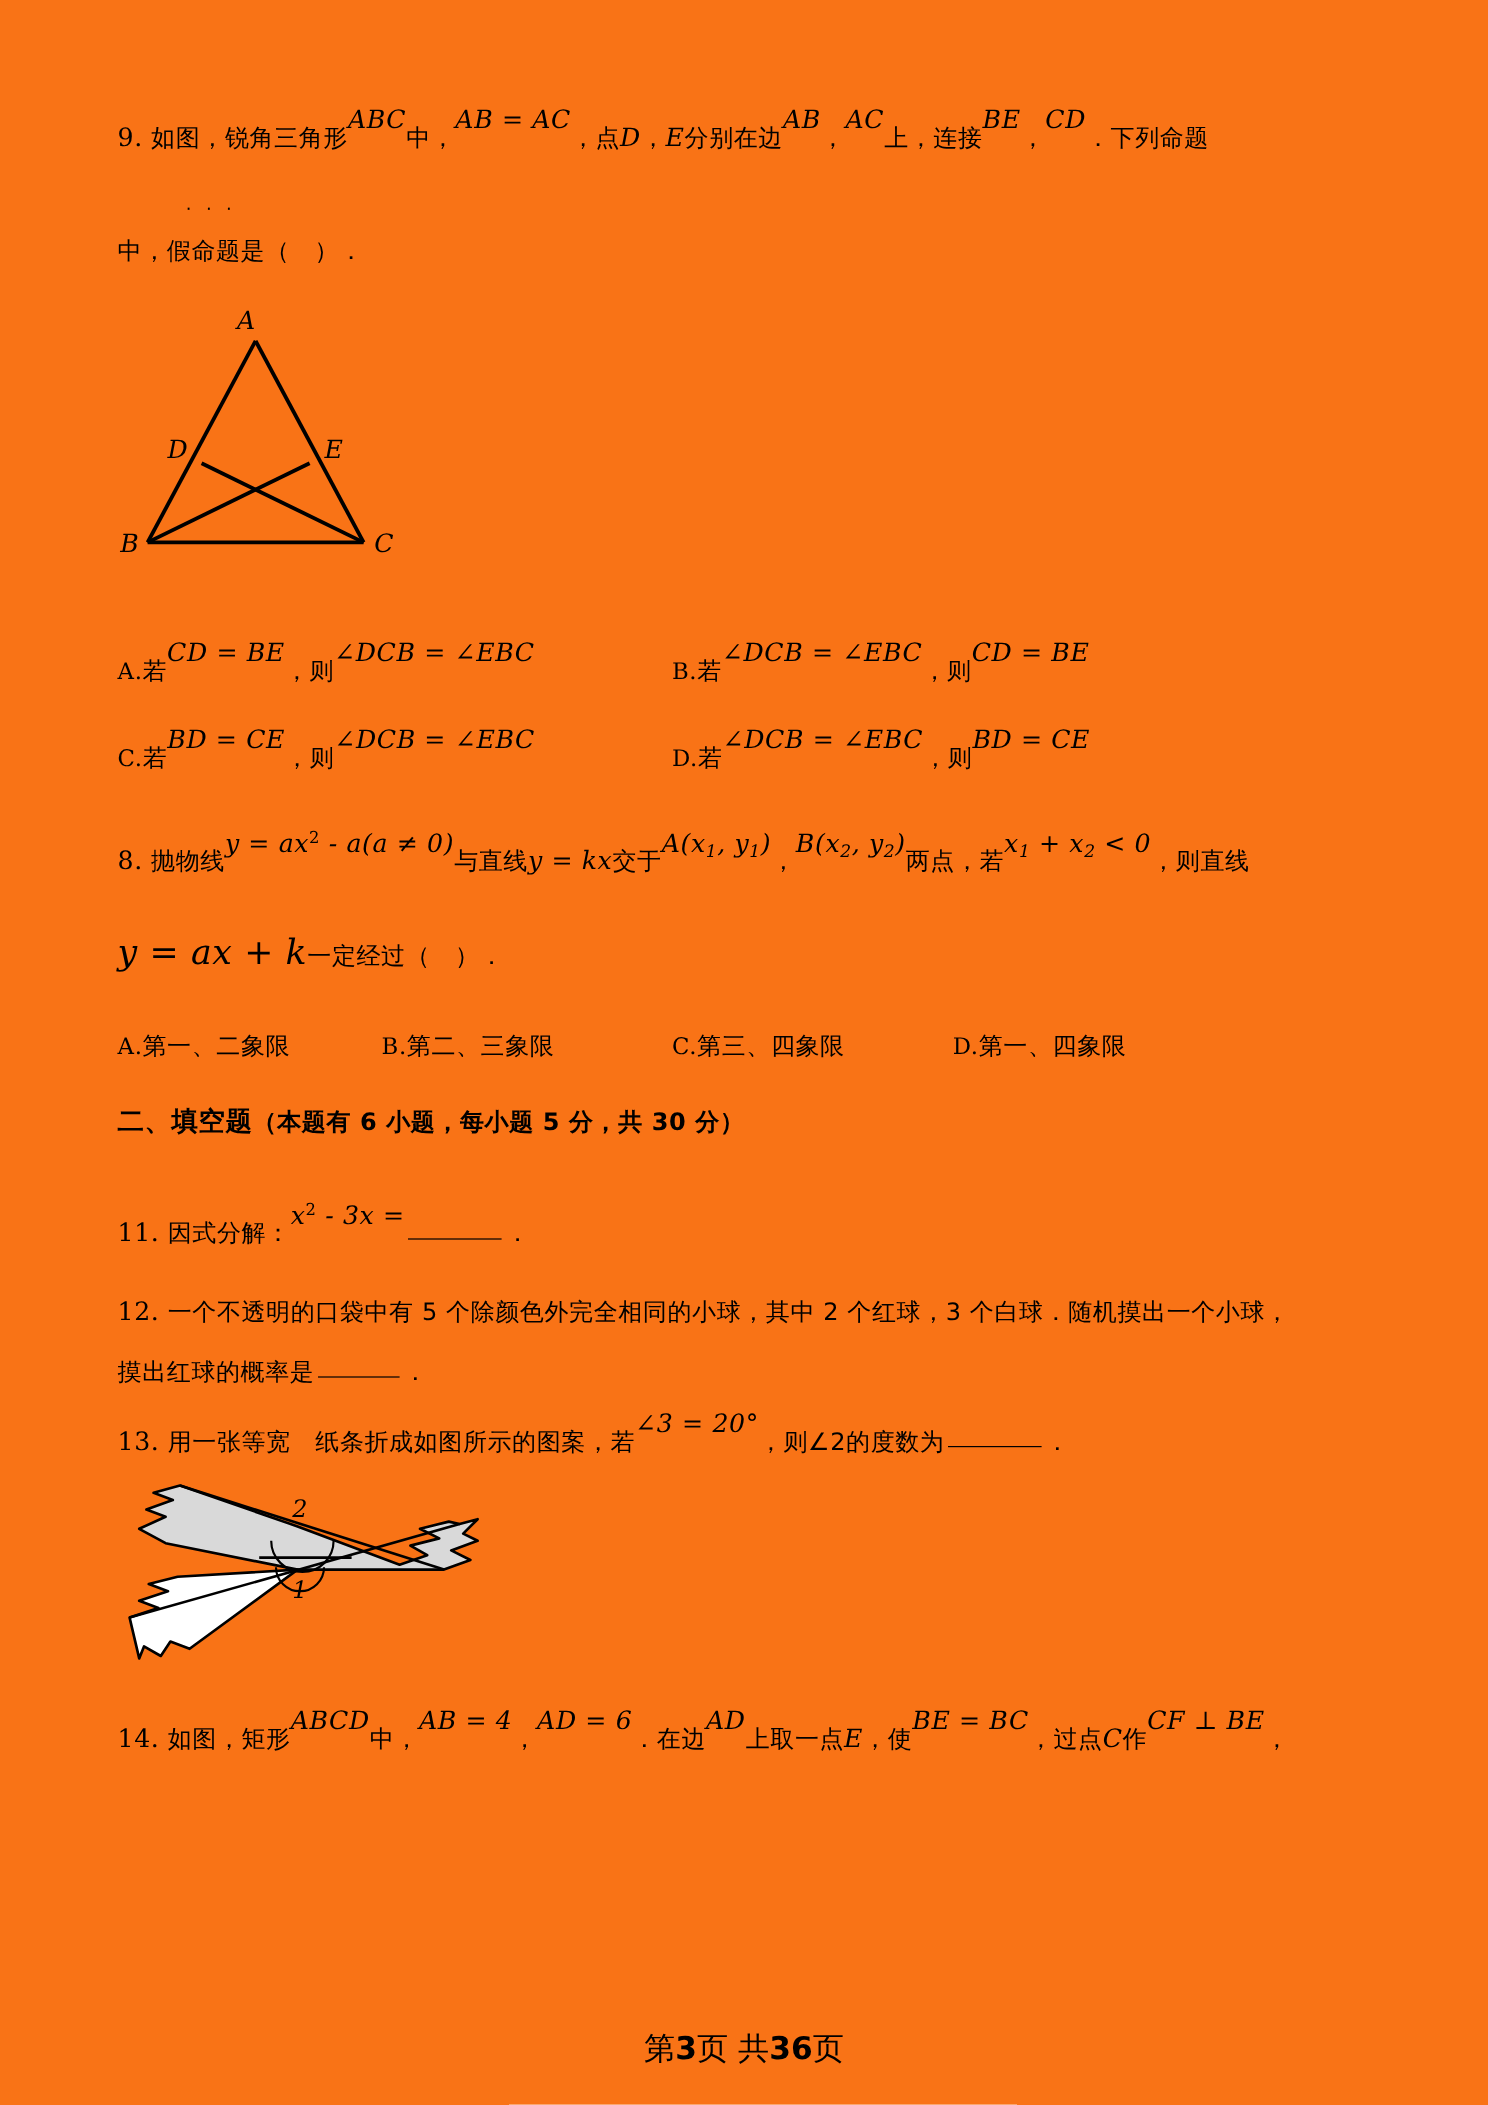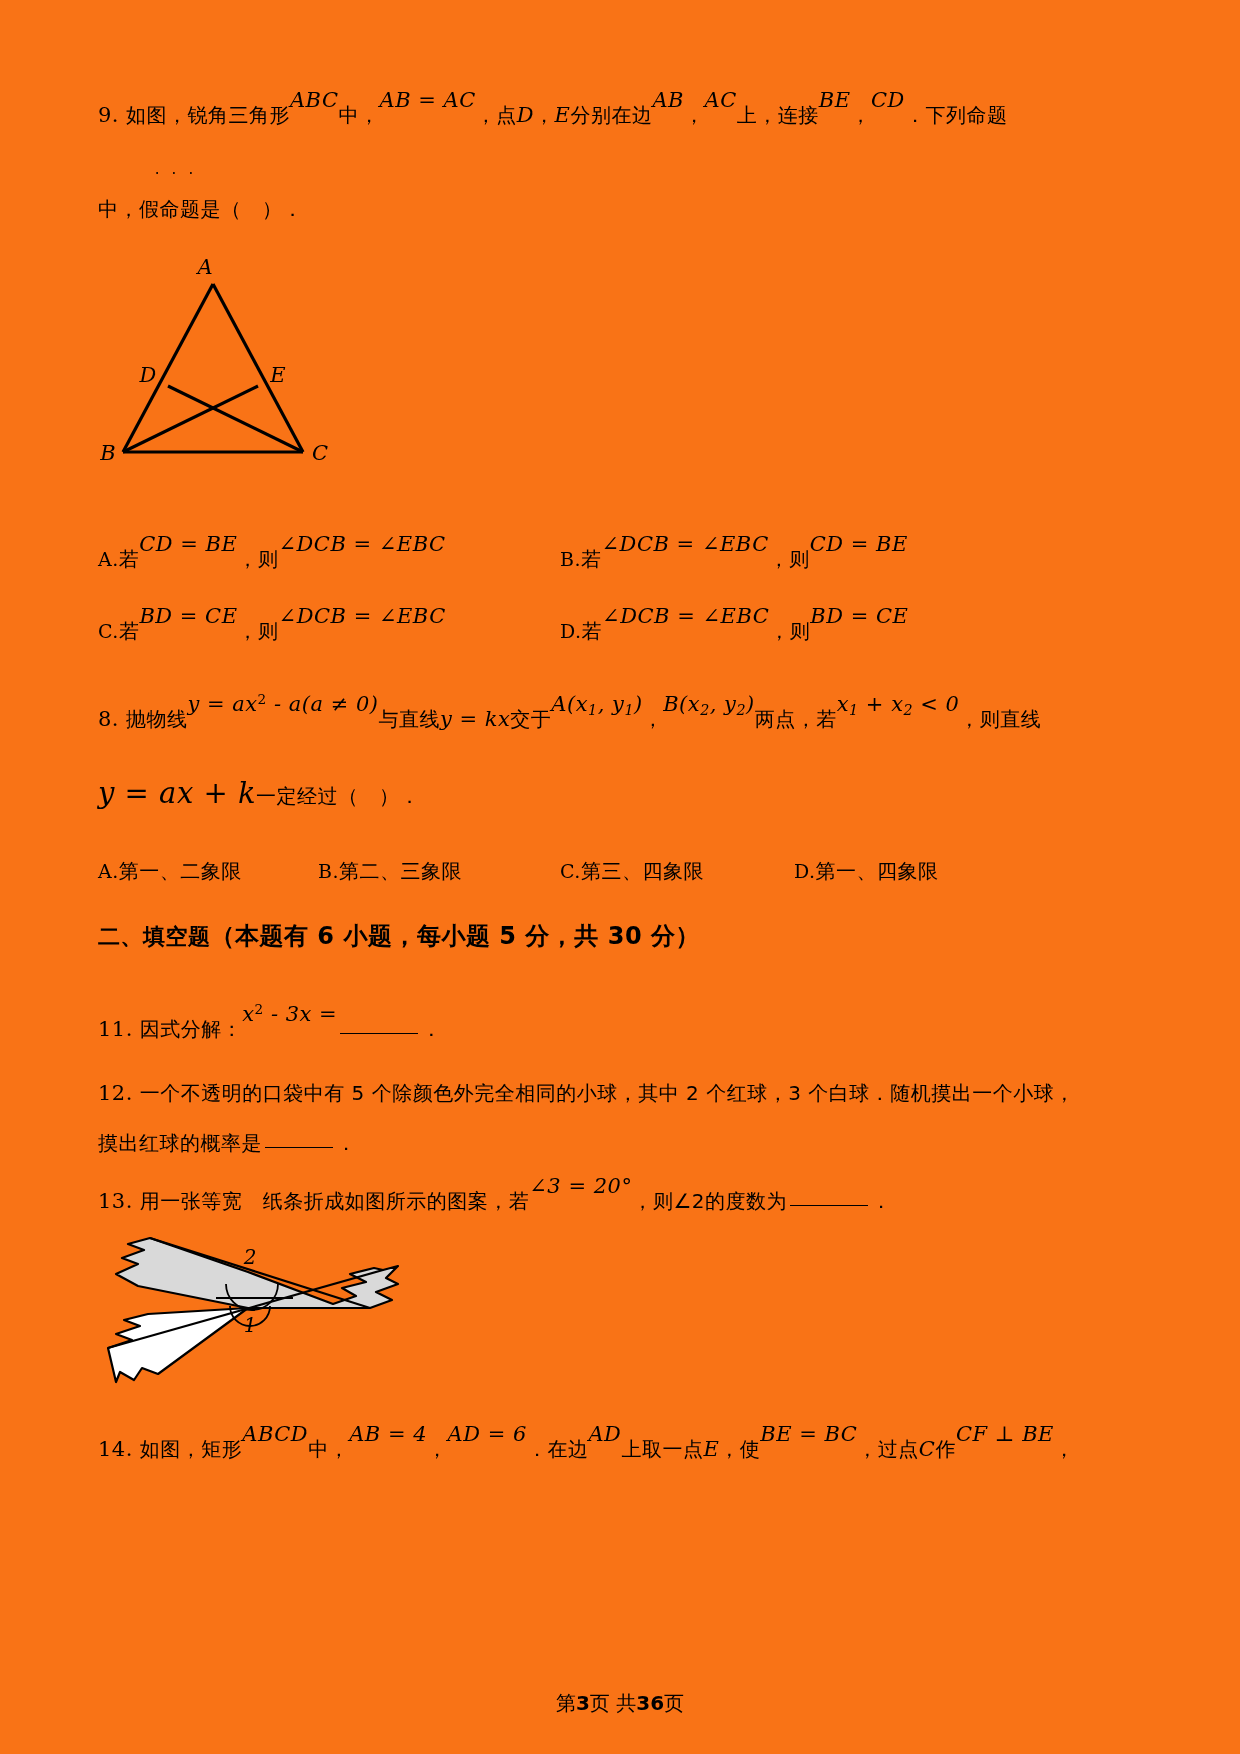--- a/index.html
+++ b/index.html
@@ -152,21 +152,21 @@
   .section-head {
     position: absolute;
     left: 0;
     top: 920px;
     font-family: "DejaVu Sans", "Liberation Sans", sans-serif;
     font-weight: bold;
     font-size: 22px;
     letter-spacing: 0.5px;
   }
   .section-head .sub {
-    font-size: 24px;
+    font-size: 20px;
   }
 
   .q11 { position: absolute; left: 0; top: 1000px; width: 1040px; }
   .q12 { position: absolute; left: 0; top: 1070px; width: 1040px; }
   .q12-line2 { position: absolute; left: 0; top: 1120px; }
   .q13 { position: absolute; left: 0; top: 1178px; width: 1040px; }
 
   .fig-fold {
     position: absolute;
     left: 0;
@@ -196,21 +196,21 @@
   }
 
   
   .footer {
     position: absolute;
     left: 0;
     right: 0;
     top: 1690px;
     text-align: center;
     font-family: "DejaVu Sans", "Liberation Sans", sans-serif;
-    font-size: 20px;
+    font-size: 26px;
   }
   .footer .pg { font-weight: bold; }
 </style>
 </head>
 <body>
 
 <div class="page">
   <div class="content">
 
     <div class="q9">

